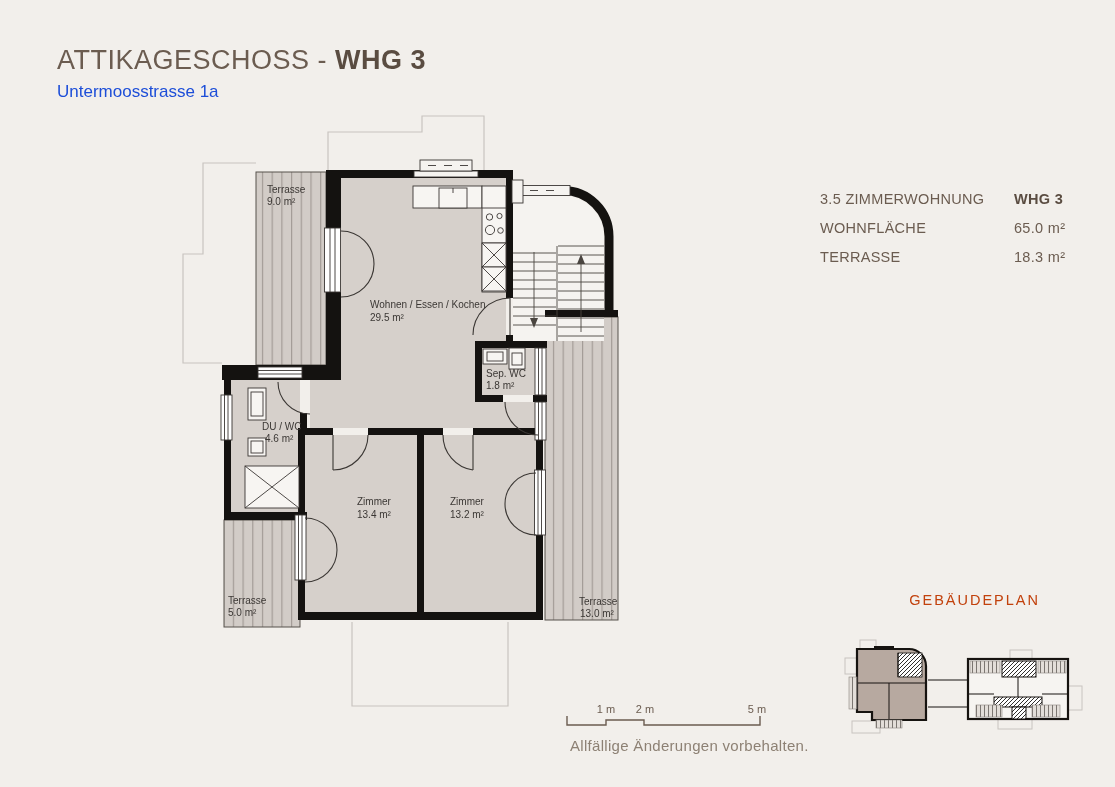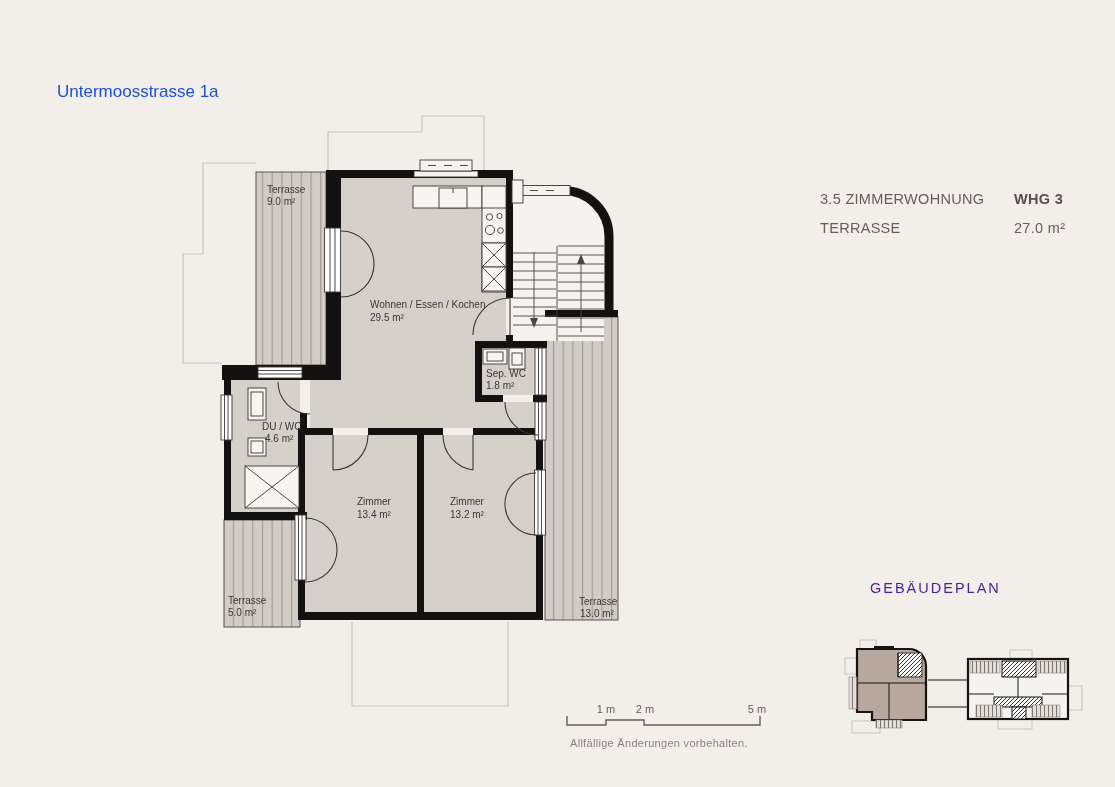--- a/index.html
+++ b/index.html
@@ -6,42 +6,47 @@
   body{width:1115px;height:787px;background:#f2efeb;font-family:"Liberation Sans",sans-serif;overflow:hidden;}
   #page{position:relative;width:1115px;height:787px;background:#f2efeb;}
   .title{position:absolute;left:57px;top:45px;font-size:27px;letter-spacing:.5px;color:#6b5c50;white-space:nowrap;}
   .title b{color:#5a4c41;font-weight:700;}
   .subtitle{position:absolute;left:57px;top:82px;font-size:17px;color:#1d4ed8;}
   .info{position:absolute;left:820px;top:191px;width:270px;color:#6b5c50;font-size:14.5px;letter-spacing:.3px;}
   .info .row{display:flex;height:29px;}
   .info .lbl{width:194px;flex:none;}
   .info .val{white-space:nowrap;}
   .info .row:first-child .val{font-weight:700;color:#5a4c41;}
-  .gplan-title{position:absolute;left:870px;top:580px;width:170px;text-align:left;font-size:14.5px;letter-spacing:2px;color:#4c1d95;}
-  .disclaimer{position:absolute;left:570px;top:737px;font-size:11px;color:#8d8174;letter-spacing:.3px;}
+  .gplan-title{position:absolute;left:870px;top:592px;width:170px;text-align:right;font-size:14.5px;letter-spacing:2px;color:#c2410c;}
+  .disclaimer{position:absolute;left:570px;top:737px;font-size:15px;color:#8d8174;letter-spacing:.3px;}
   svg{position:absolute;left:0;top:0;}
   svg text{font-family:"Liberation Sans",sans-serif;}
   .rlabel{font-size:10px;fill:#3b3734;}
   .slabel{font-size:11px;fill:#6b5c50;}
 </style>
 </head>
 <body>
 
 <div id="page">
 
+  <div class="title"><span>ATTIKAGESCHOSS - </span><b>WHG 3</b></div>
   <div class="subtitle">Untermoosstrasse 1a</div>
 
   <div class="info">
     <div class="row">
       <span class="lbl">3.5 ZIMMERWOHNUNG</span>
       <span class="val">WHG 3</span>
     </div>
     <div class="row">
+      <span class="lbl">WOHNFLÄCHE</span>
+      <span class="val">65.0 m²</span>
+    </div>
+    <div class="row">
       <span class="lbl">TERRASSE</span>
-      <span class="val">27.0 m²</span>
+      <span class="val">18.3 m²</span>
     </div>
   </div>
 
   <div class="gplan-title">GEBÄUDEPLAN</div>
   <div class="disclaimer">Allfällige Änderungen vorbehalten.</div>
 
   <svg width="1115" height="787" viewBox="0 0 1115 787">
     <defs>
       <pattern id="terrStripes" width="9.7" height="12" patternUnits="userSpaceOnUse">
         <rect width="9.7" height="12" fill="#d2ccc7"></rect>

